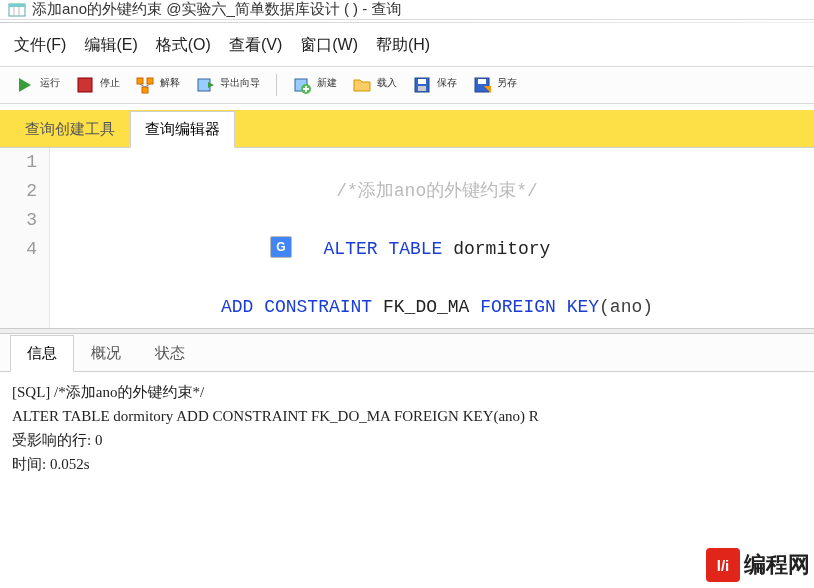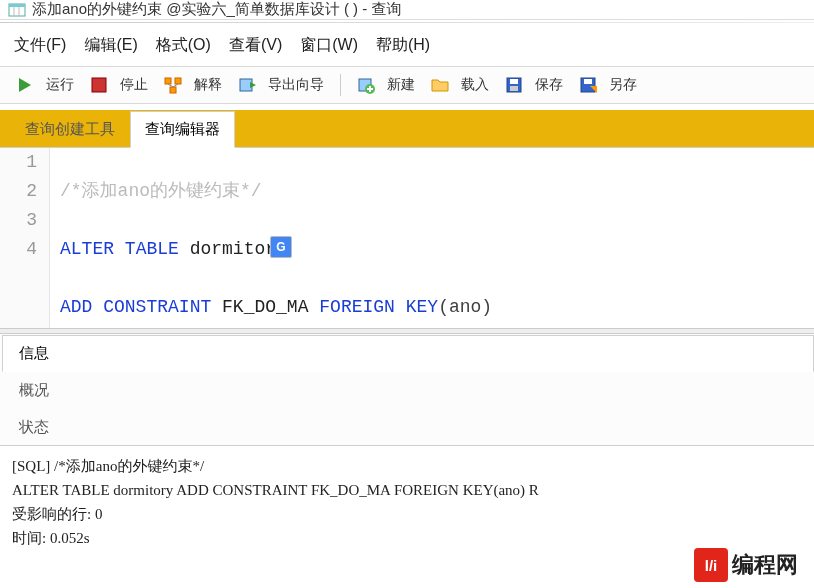--- a/index.html
+++ b/index.html
@@ -43,40 +43,40 @@
       align-items: center;
       padding: 6px 10px;
       gap: 4px;
       border-top: 1px solid #d9d9d9;
       border-bottom: 1px solid #d9d9d9;
       background: #fcfcfc;
     }
     .tb-btn {
       display: flex;
       align-items: flex-start;
-      gap: 12px;
+      gap: 6px;
       padding: 3px 6px;
-      font-size: 14px;
+      font-size: 10px;
       color: #333;
       cursor: pointer;
       border-radius: 2px;
     }
     .tb-sep {
       width: 1px;
       height: 22px;
       background: #ccc;
       margin: 0 6px;
     }
     .icon-box { width: 18px; height: 18px; display: inline-flex; }
     .tabs {
       display: flex;
       border-bottom: 1px solid #d0d0d0;
       padding-left: 10px;
       margin-top: 6px;
-      background: #eab308;
+      background: #fde047;
     }
     .tab {
       padding: 8px 14px;
       font-size: 15px;
       color: #555;
       cursor: pointer;
       border: 1px solid transparent;
       position: relative;
       top: 1px;
     }
@@ -103,20 +103,21 @@
       border-right: 1px solid #e5e5e5;
       user-select: none;
       background: #fafafa;
     }
     .code {
       flex: 1;
       padding-left: 10px;
       position: relative;
       white-space: pre;
       color: #222;
+      text-align: center;
     }
     .c-comment { color: #bbb; }
     .c-kw { color: #1a3dd6; }
     .c-func { color: #404040; }
     .overlay-badge {
       position: absolute;
       left: 220px;
       top: 88px;
       width: 22px;
       height: 22px;
@@ -132,24 +133,23 @@
       font-family: sans-serif;
     }
     .hsep {
       height: 6px;
       background: #eee;
       border-top: 1px solid #ccc;
       border-bottom: 1px solid #ccc;
     }
     .result-tabs {
       display: flex;
-      padding-left: 2px;
+      padding-left: 10px;
       border-bottom: 1px solid #d0d0d0;
       background: #fcfcfc;
-      flex-direction: column;
     }
     .result-tab {
       padding: 8px 16px;
       font-size: 15px;
       color: #555;
       cursor: pointer;
       border: 1px solid transparent;
       position: relative;
       top: 1px;
     }
@@ -163,21 +163,21 @@
       padding: 8px 12px;
       font-size: 15px;
       line-height: 24px;
       color: #222;
       font-family: Liberation Serif, serif;
       white-space: nowrap;
       overflow: hidden;
     }
     .watermark {
       position: absolute;
-      right: 12px;
+      right: 0;
       bottom: 6px;
       display: flex;
       align-items: center;
       gap: 4px;
       background: #fff;
     }
     .wm-badge {
       width: 34px;
       height: 34px;
       background: #e1251b;

